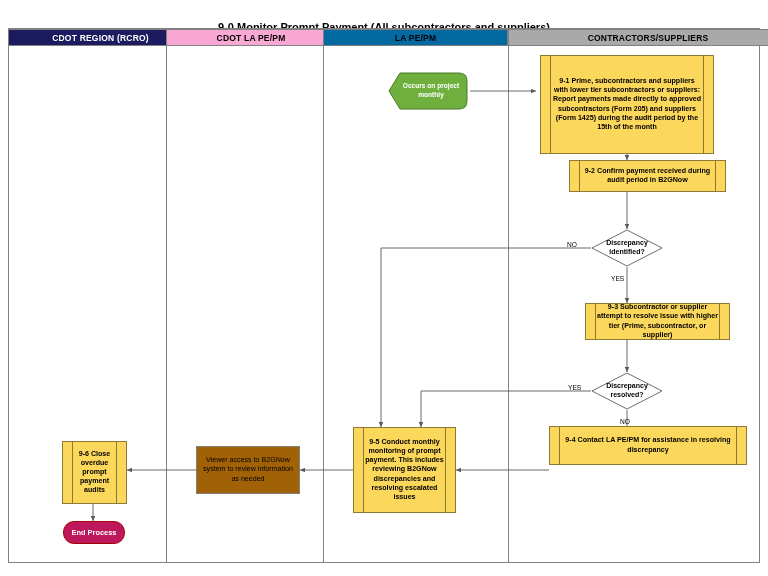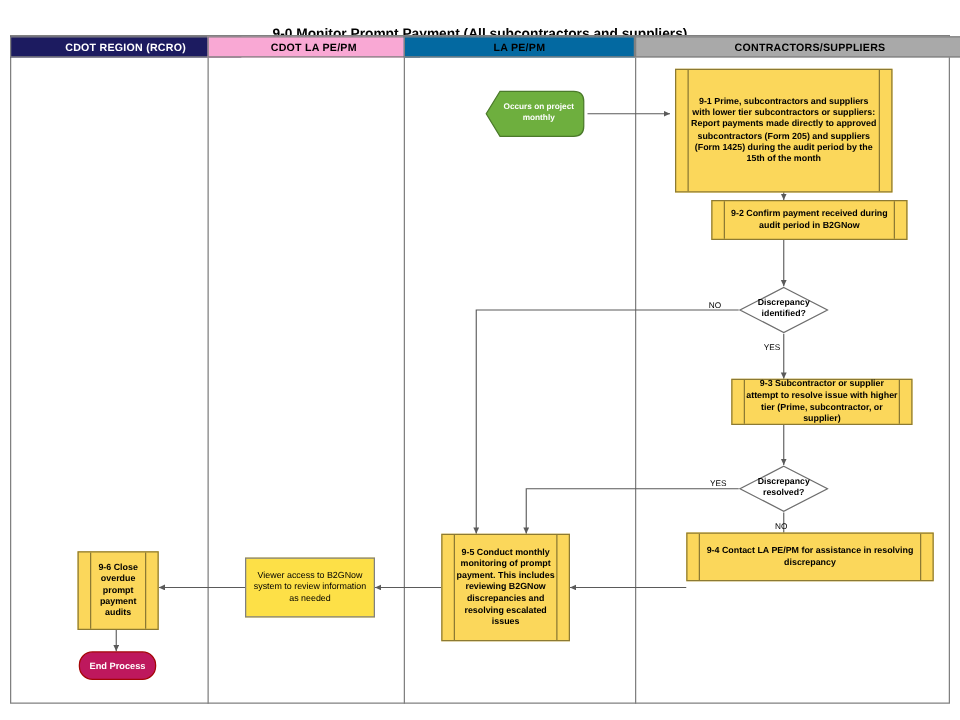--- a/index.html
+++ b/index.html
@@ -54,21 +54,21 @@
     padding:3px 11px;
   }
   .proc::before,.proc::after{
     content:"";position:absolute;top:0;bottom:0;width:1px;background:#8c7a33;
   }
   .proc::before{left:9px;}
   .proc::after{right:9px;}
 
   
   .plain{
-    background:#fde047;
+    background:#a16207;
     border:1px solid #808080;
     display:flex;align-items:center;justify-content:center;
     text-align:center;
     font-size:7.1px;line-height:1.3;color:#000;
     padding:2px 5px;
   }
 
   
   .diamond{ }
   .diamond svg{position:absolute;left:0;top:0;}

